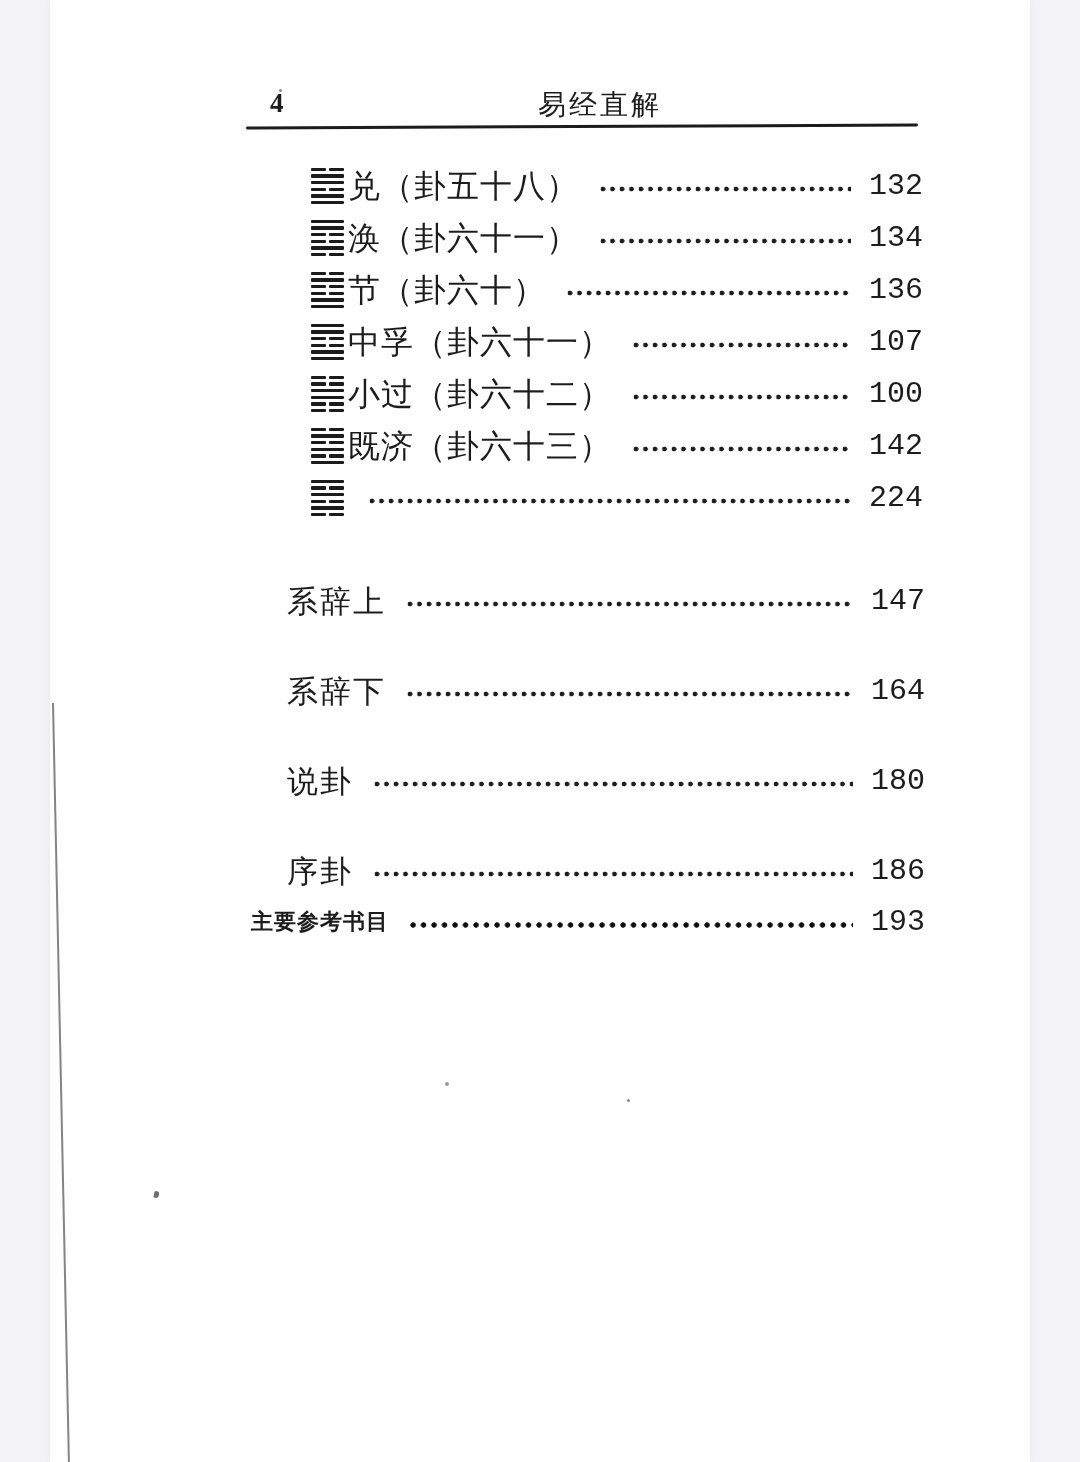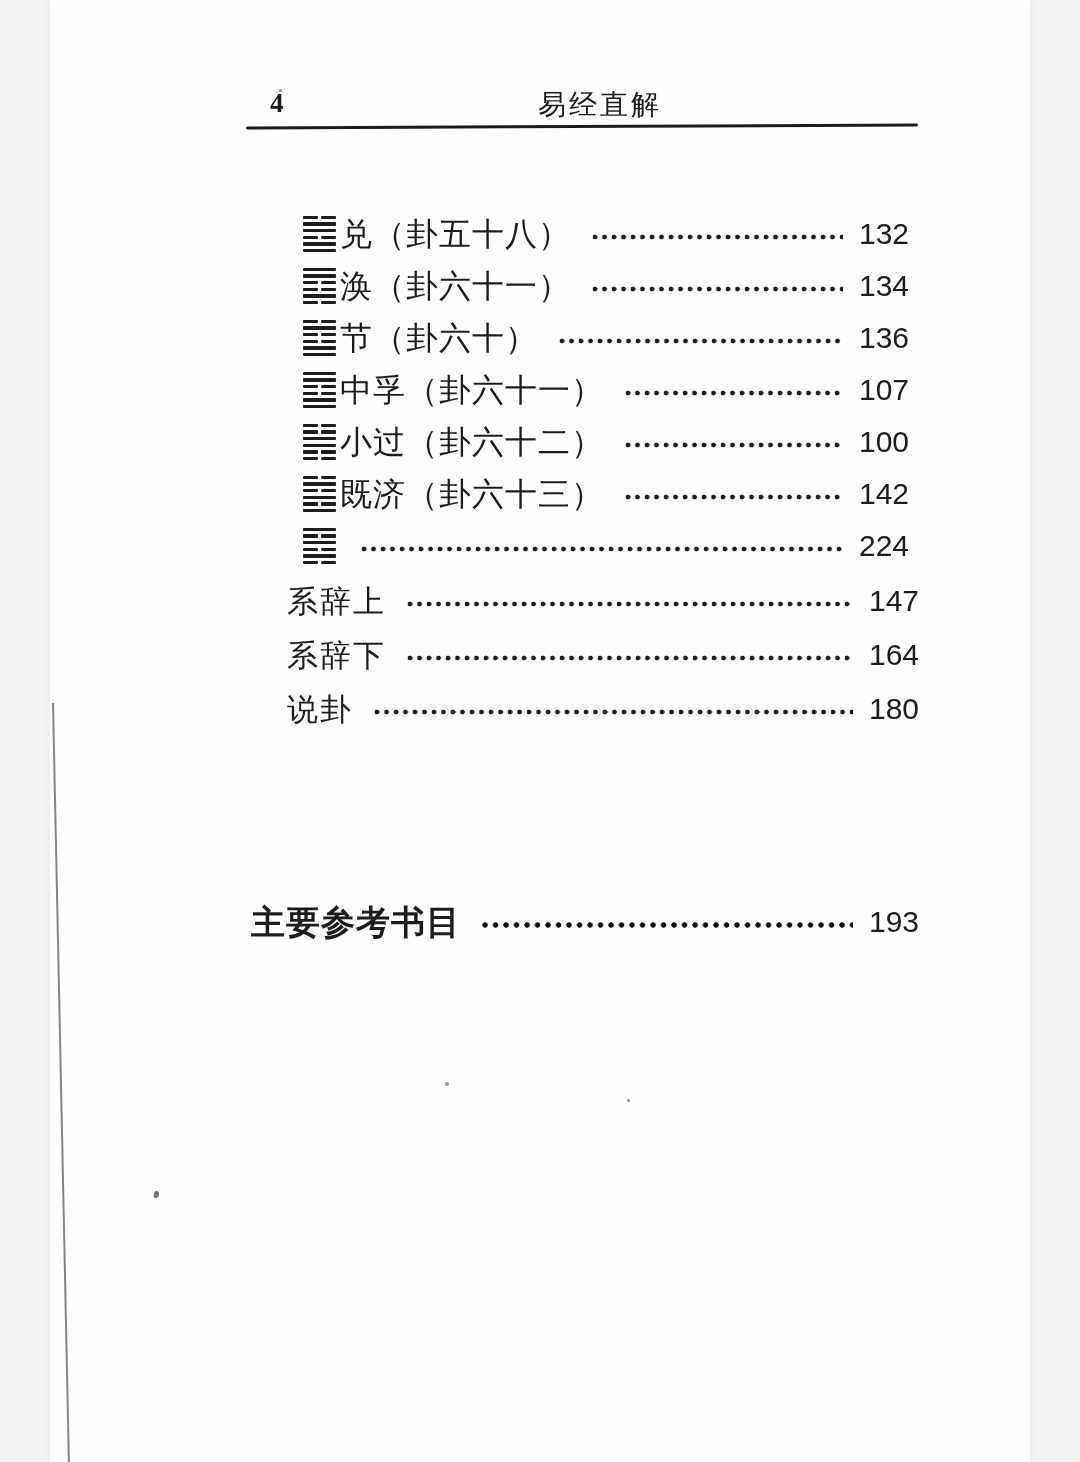--- a/index.html
+++ b/index.html
@@ -31,48 +31,48 @@
     font-size:28px;letter-spacing:3px;font-weight:500;
   }
   .rule{
     position:absolute;left:196px;top:125px;width:672px;height:3px;
     background:var(--ink);
     transform:rotate(-0.25deg);
     border-radius:2px;
   }
   
   .block{position:absolute;display:flex;flex-direction:column;}
-  .block.hex{left:253px;top:160px;width:614px;margin-top:48px;}
-  .block.sect{left:237px;top:574px;width:640px;}
+  .block.hex{left:261px;top:160px;width:614px;}
+  .block.sect{left:237px;top:574px;width:640px;gap:36px;}
   .block.ref{left:201px;top:896px;width:676px;}
   .row{display:flex;align-items:center;}
   .block.hex .row{height:52px;}
   .block.sect .row{height:54px;}
   .block.ref .row{height:52px;}
   .etitle{
     font-size:32px;line-height:1;letter-spacing:1px;white-space:nowrap;
   }
   .block.sect .etitle{font-size:31px;letter-spacing:2px;}
   .block.ref .etitle{
-    font-family:Liberation Sans, sans-serif;
-    font-weight:bold;font-size:34px;letter-spacing:1px;
+    font-family:Liberation Serif, serif;
+    font-weight:bold;font-size:22px;letter-spacing:1px;
   }
   .leader{
     flex:1;height:13px;margin:6px 16px 0 20px;
     background-image:radial-gradient(circle at 4px 6px, var(--ink) 2.1px, rgba(0,0,0,0) 2.7px);
     background-size:9.5px 13px;
     background-repeat:repeat-x;
   }
   .block.ref .leader{
     background-image:radial-gradient(circle at 4px 6px, #0d0d0d 2.4px, rgba(0,0,0,0) 3px);
     background-size:10.5px 13px;
   }
   .pnum{
-    width:58px;text-align:left;font-size:30px;line-height:1;white-space:nowrap;
-    font-family:Liberation Sans, sans-serif;
+    width:58px;text-align:center;font-size:30px;line-height:1;white-space:nowrap;
+    font-family:Liberation Mono, monospace;
   }
   
   .hexagram{
     width:33px;height:37px;margin-right:4px;flex:0 0 auto;
     display:flex;flex-direction:column;justify-content:space-between;
   }
   .hexline{height:3.6px;display:flex;justify-content:space-between;}
   .hexline .seg{height:100%;background:var(--ink);border-radius:1px;}
   .hexline.yang .seg{width:100%;}
   .hexline.yin .seg{width:44%;}
@@ -303,20 +303,25 @@
         <div class="row">
           <span class="etitle">系辞下</span>
           <span class="leader"></span>
           <span class="pnum">164</span>
         </div>
         <div class="row">
           <span class="etitle">说卦</span>
           <span class="leader"></span>
           <span class="pnum">180</span>
         </div>
+        <div class="row">
+          <span class="etitle">序卦</span>
+          <span class="leader"></span>
+          <span class="pnum">186</span>
+        </div>
       </div>
     <div class="block ref" id="ref-list">
         <div class="row">
           <span class="etitle">主要参考书目</span>
           <span class="leader"></span>
           <span class="pnum">193</span>
         </div>
       </div>
 
     <div class="speck s1"></div>

